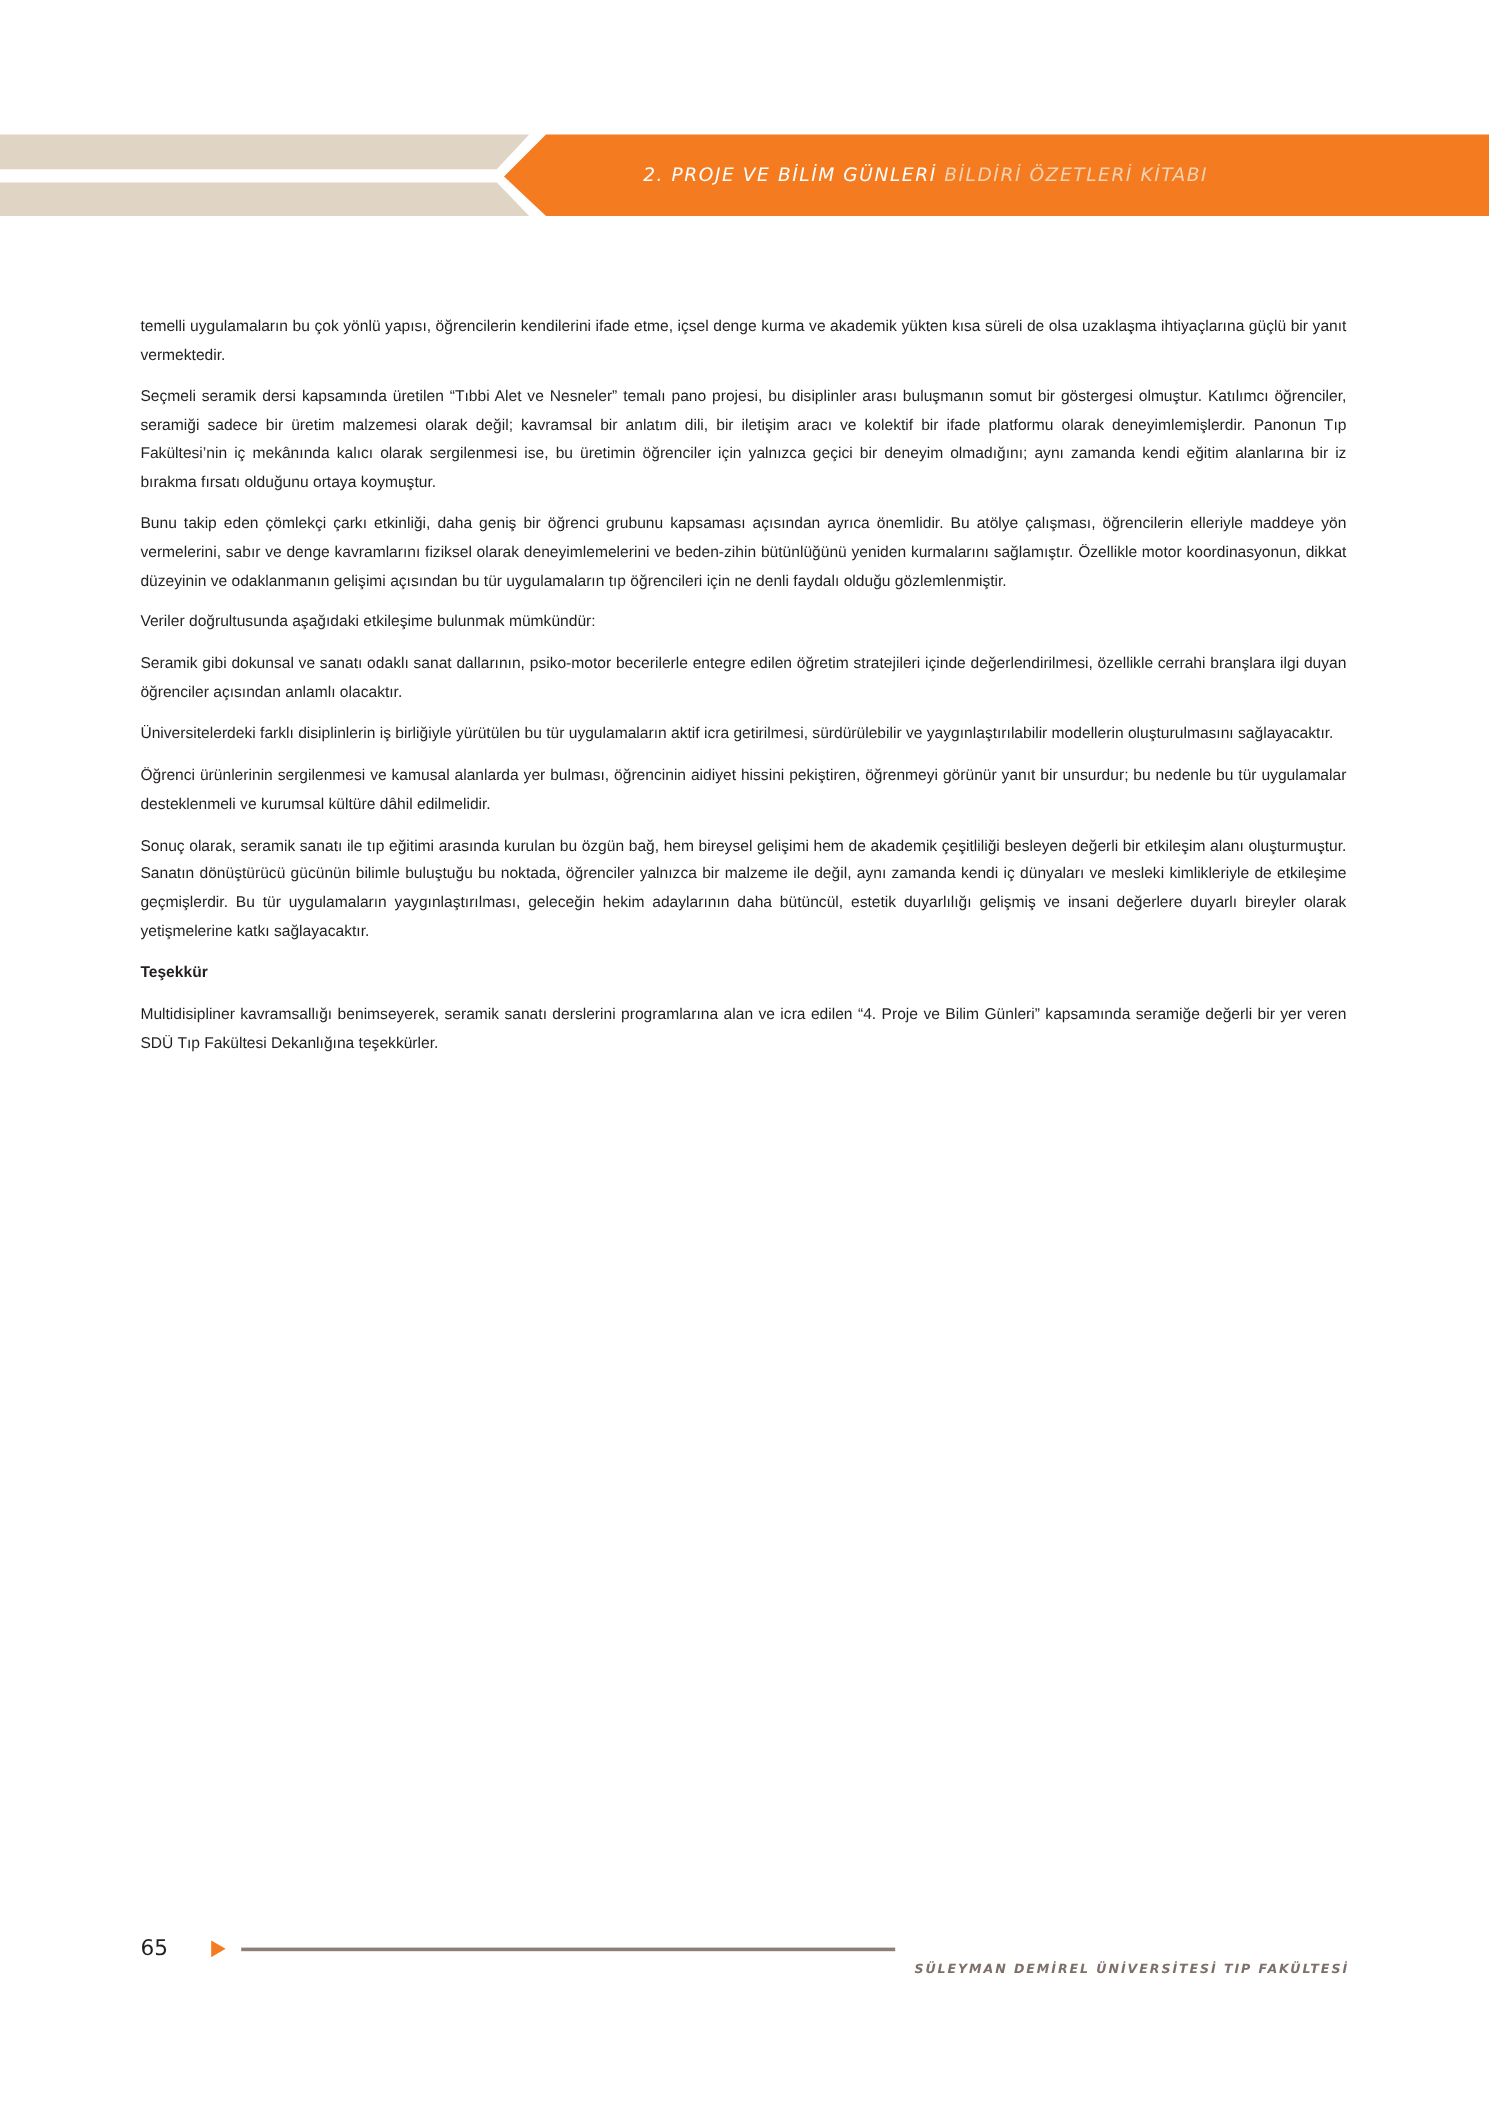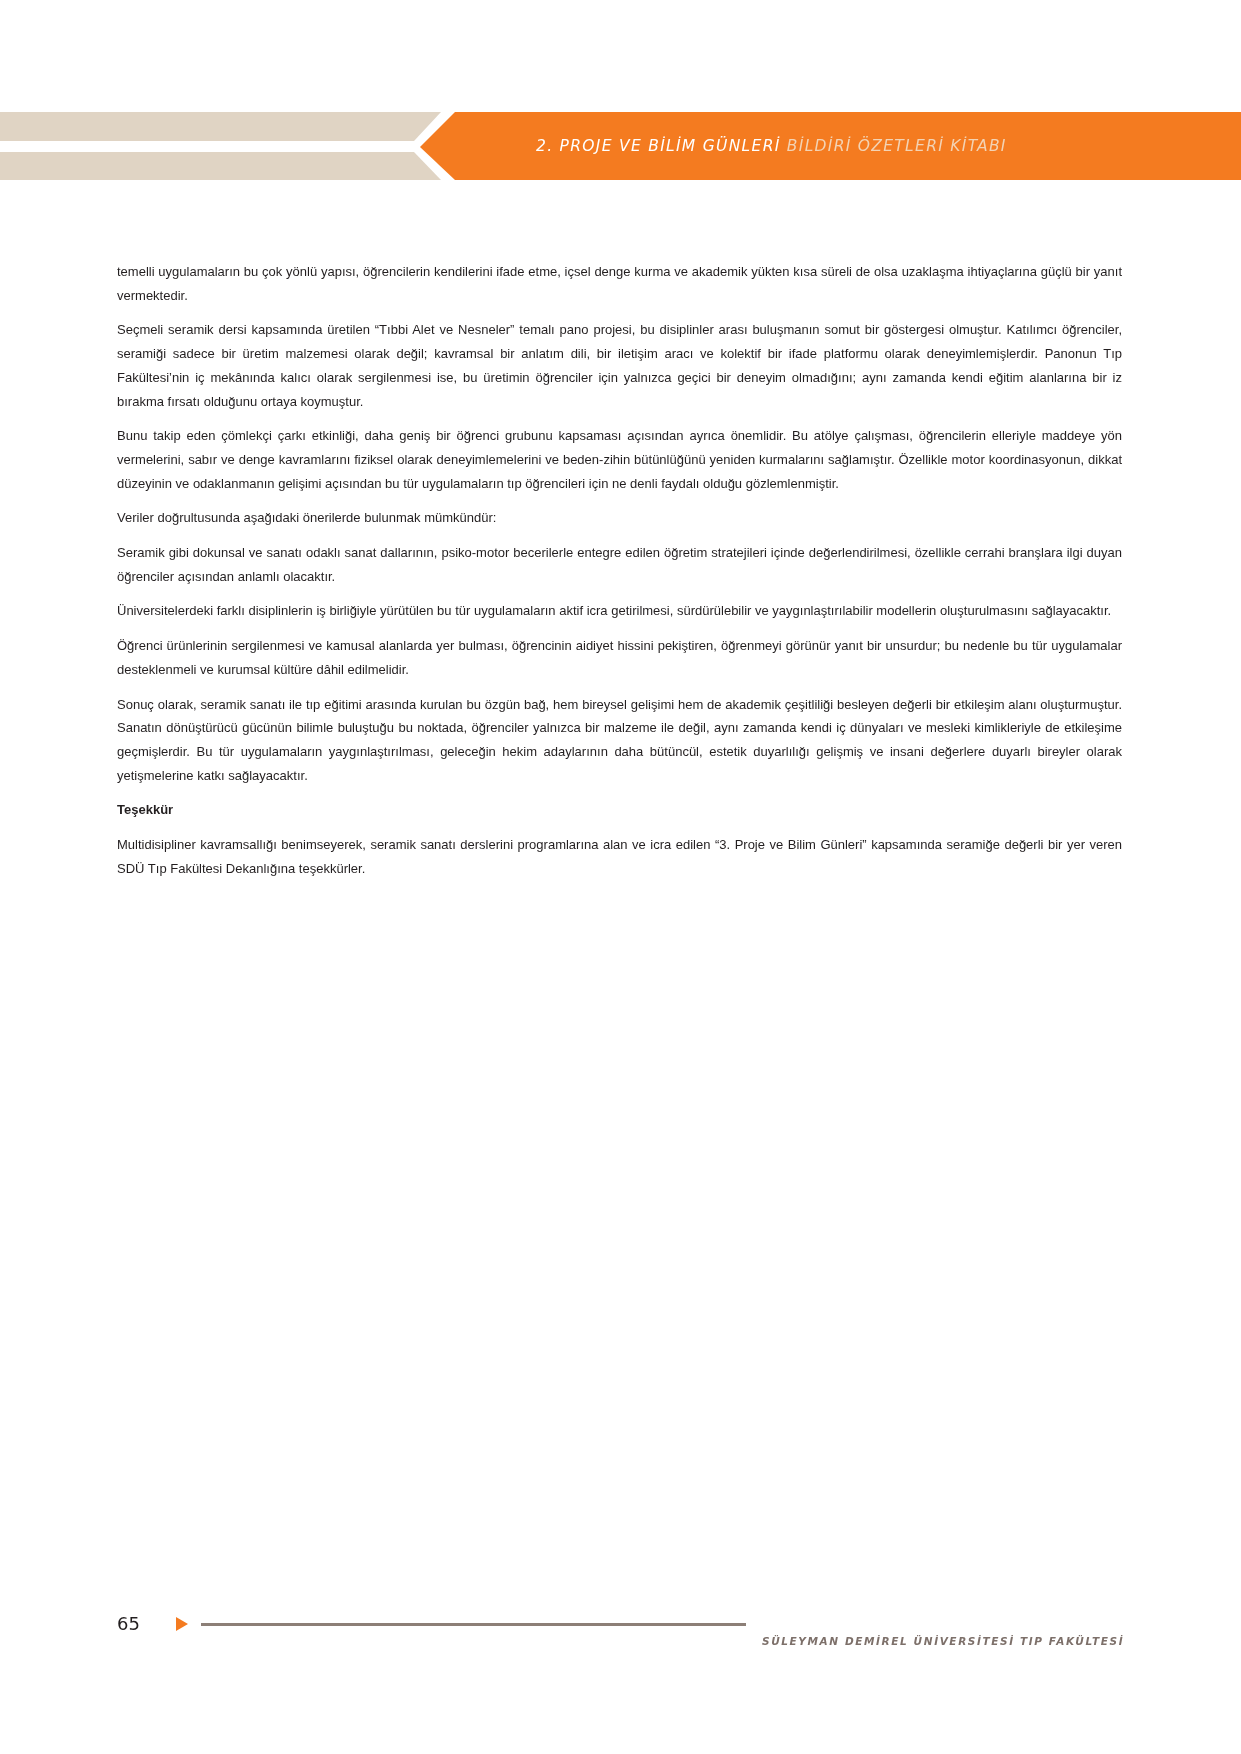--- a/index.html
+++ b/index.html
@@ -127,27 +127,27 @@
   <div class="banner-title">
     <span class="t1">2. PROJE VE BİLİM GÜNLERİ</span>
     <span class="t2">BİLDİRİ ÖZETLERİ KİTABI</span>
   </div>
 </div>
 
 <div class="content">
   <p>temelli uygulamaların bu çok yönlü yapısı, öğrencilerin kendilerini ifade etme, içsel denge kurma ve akademik yükten kısa süreli de olsa uzaklaşma ihtiyaçlarına güçlü bir yanıt vermektedir.</p>
   <p>Seçmeli seramik dersi kapsamında üretilen “Tıbbi Alet ve Nesneler” temalı pano projesi, bu disiplinler arası buluşmanın somut bir göstergesi olmuştur. Katılımcı öğrenciler, seramiği sadece bir üretim malzemesi olarak değil; kavramsal bir anlatım dili, bir iletişim aracı ve kolektif bir ifade platformu olarak deneyimlemişlerdir. Pa­nonun Tıp Fakültesi’nin iç mekânında kalıcı olarak sergilenmesi ise, bu üretimin öğrenciler için yalnızca geçici bir deneyim olmadığını; aynı zamanda kendi eğitim alanlarına bir iz bırakma fırsatı olduğunu ortaya koymuştur.</p>
   <p>Bunu takip eden çömlekçi çarkı etkinliği, daha geniş bir öğrenci grubunu kapsaması açısından ayrıca önem­lidir. Bu atölye çalışması, öğrencilerin elleriyle maddeye yön vermelerini, sabır ve denge kavramlarını fiziksel olarak deneyimlemelerini ve beden-zihin bütünlüğünü yeniden kurmalarını sağlamıştır. Özellikle motor koor­dinasyonun, dikkat düzeyinin ve odaklanmanın gelişimi açısından bu tür uygulamaların tıp öğrencileri için ne denli faydalı olduğu gözlemlenmiştir.</p>
-  <p>Veriler doğrultusunda aşağıdaki önerilerde bulunmak mümkündür:</p>
+  <p>Veriler doğrultusunda aşağıdaki etkileşime bulunmak mümkündür:</p>
   <p>Seramik gibi dokunsal ve sanatı odaklı sanat dallarının, psiko-motor becerilerle entegre edilen öğretim strateji­leri içinde değerlendirilmesi, özellikle cerrahi branşlara ilgi duyan öğrenciler açısından anlamlı olacaktır.</p>
   <p>Üniversitelerdeki farklı disiplinlerin iş birliğiyle yürütülen bu tür uygulamaların aktif icra getirilmesi, sürdürüle­bilir ve yaygınlaştırılabilir modellerin oluşturulmasını sağlayacaktır.</p>
   <p>Öğrenci ürünlerinin sergilenmesi ve kamusal alanlarda yer bulması, öğrencinin aidiyet hissini pekiştiren, öğ­renmeyi görünür yanıt bir unsurdur; bu nedenle bu tür uygulamalar desteklenmeli ve kurumsal kültüre dâhil edilmelidir.</p>
   <p>Sonuç olarak, seramik sanatı ile tıp eğitimi arasında kurulan bu özgün bağ, hem bireysel gelişimi hem de akademik çeşitliliği besleyen değerli bir etkileşim alanı oluşturmuştur. Sanatın dönüştürücü gücünün bilimle buluştuğu bu noktada, öğrenciler yalnızca bir malzeme ile değil, aynı zamanda kendi iç dünyaları ve mesleki kimlikleriyle de etkileşime geçmişlerdir. Bu tür uygulamaların yaygınlaştırılması, geleceğin hekim adaylarının daha bütüncül, estetik duyarlılığı gelişmiş ve insani değerlere duyarlı bireyler olarak yetişmelerine katkı sağ­layacaktır.</p>
   <p class="heading">Teşekkür</p>
-  <p>Multidisipliner kavramsallığı benimseyerek, seramik sanatı derslerini programlarına alan ve icra edilen “3. Proje ve Bilim Günleri” kapsamında seramiğe değerli bir yer veren SDÜ Tıp Fakültesi Dekanlığına teşekkürler.</p>
+  <p>Multidisipliner kavramsallığı benimseyerek, seramik sanatı derslerini programlarına alan ve icra edilen “4. Proje ve Bilim Günleri” kapsamında seramiğe değerli bir yer veren SDÜ Tıp Fakültesi Dekanlığına teşekkürler.</p>
 </div>
 
 <div class="footer">
   <span class="page-number">65</span>
   <span class="footer-arrow"></span>
   <span class="footer-rule"></span>
   <span class="footer-org">SÜLEYMAN DEMİREL ÜNİVERSİTESİ TIP FAKÜLTESİ</span>
 </div>
 
 </body></html>

